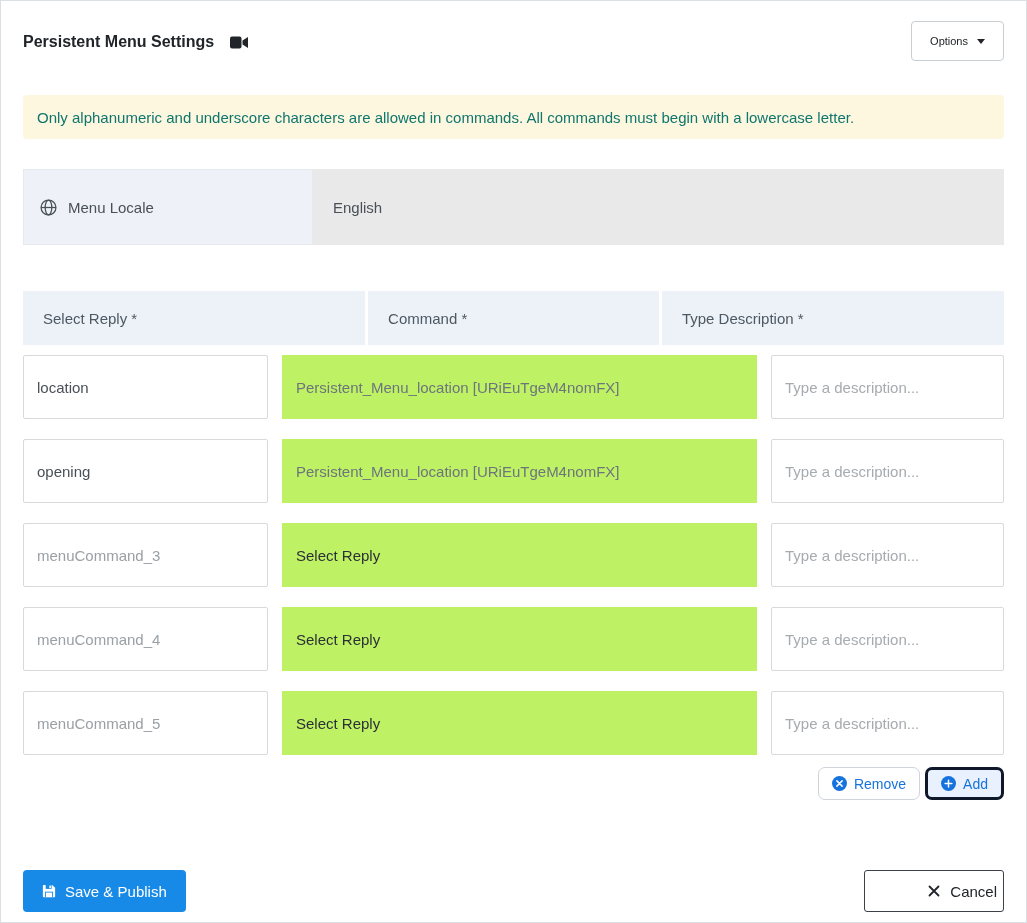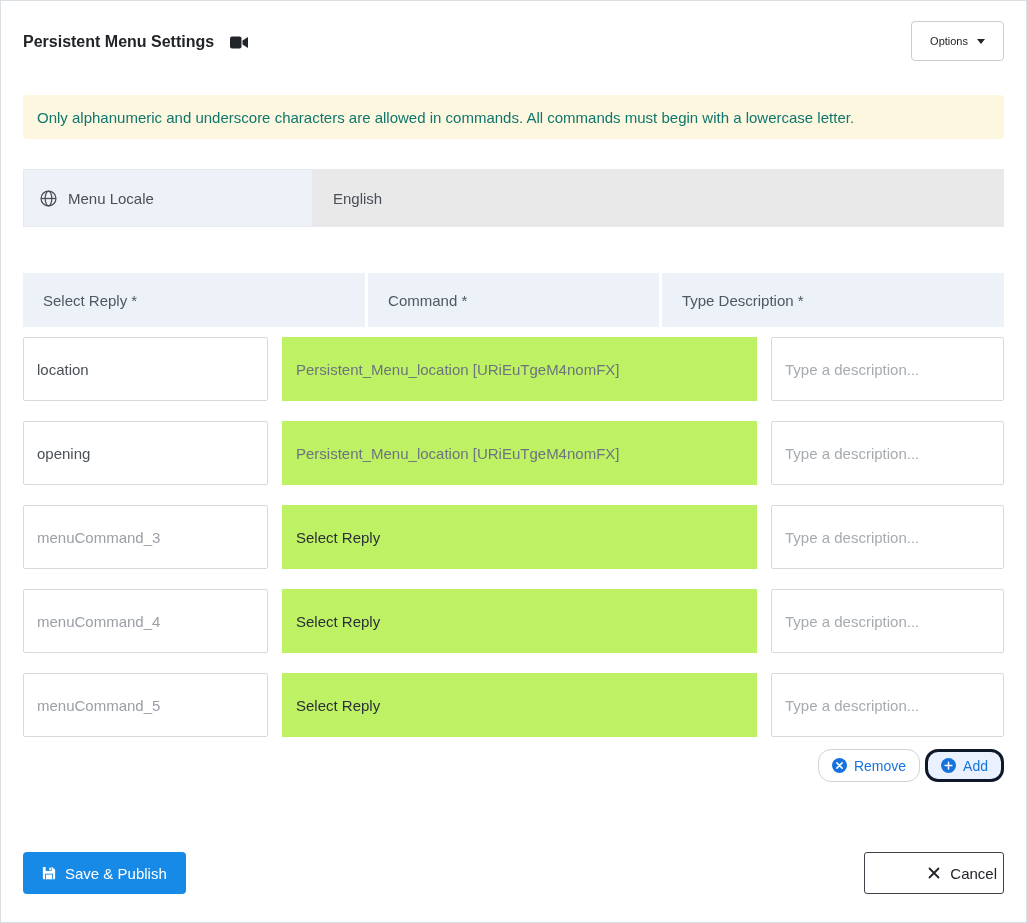--- a/index.html
+++ b/index.html
@@ -30,21 +30,21 @@
 
   
   .alert {
     background: #fdf7df; border-radius: 4px;
     min-height: 44px; display: flex; align-items: center;
     padding: 0 14px; font-size: 15px; color: #0f766e;
     margin-bottom: 30px;
   }
 
   
-  .locale-row { display: flex; height: 58px; margin-bottom: 46px; }
+  .locale-row { display: flex; height: 76px; margin-bottom: 46px; }
   .locale-label {
     width: 290px; background: #eef2f8; border: 1px solid #e5eaf1;
     display: flex; align-items: center; gap: 11px; padding-left: 16px;
     font-size: 15px; color: #495057;
   }
   .locale-value {
     flex: 1; background: #e9e9e9;
     display: flex; align-items: center; padding-left: 20px;
     font-size: 15px; color: #495057;
   }
@@ -68,21 +68,21 @@
     background: #bef264; display: flex; align-items: center;
     padding-left: 14px; font-size: 15px; color: #2b3036; cursor: pointer;
   }
   .reply-cell.muted { color: #6c757d; }
 
   
   .row-actions { display: flex; justify-content: flex-end; gap: 5px; margin-top: 12px; }
   .remove-btn, .add-btn {
     display: flex; align-items: center; gap: 7px;
     height: 33px; padding: 0 13px;
-    border-radius: 13px; font-size: 14px; font-family: inherit;
+    border-radius: 7px; font-size: 14px; font-family: inherit;
     color: #1673dd; cursor: pointer;
   }
   .remove-btn { background: #fff; border: 1px solid #ced4da; }
   .add-btn { background: #e8f1fd; border: 3px solid #0f172a; }
 
   
   .footer { display: flex; justify-content: space-between; align-items: center; margin-top: 70px; }
   .save-btn {
     display: flex; align-items: center; gap: 9px;
     height: 42px; padding: 0 19px;

